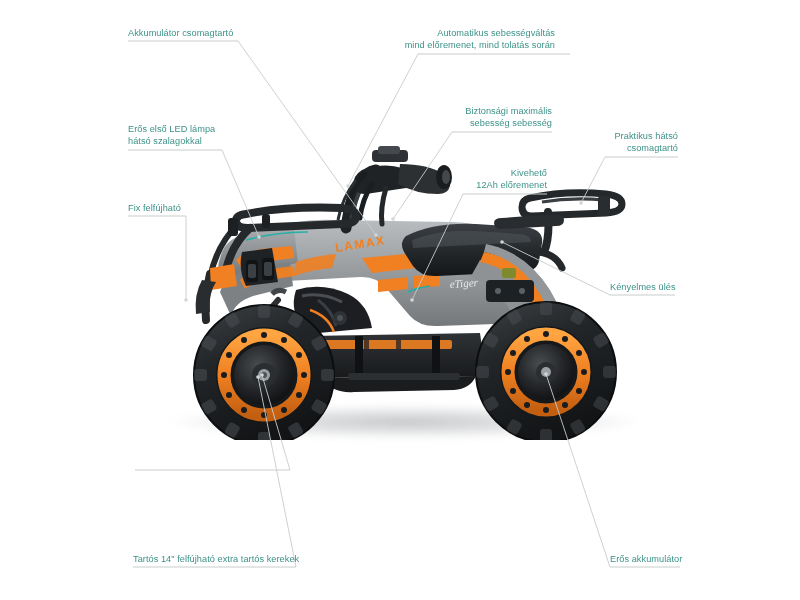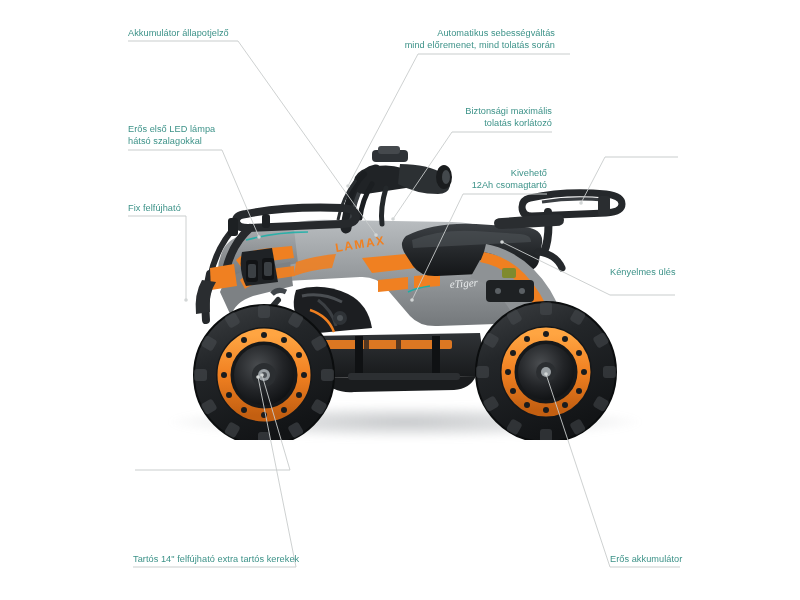--- a/index.html
+++ b/index.html
@@ -295,33 +295,35 @@
         <circle cx="581" cy="203" r="1.8"></circle>
         <circle cx="502" cy="242" r="1.8"></circle>
         <circle cx="259" cy="237" r="1.8"></circle>
         <circle cx="186" cy="300" r="1.8"></circle>
         <circle cx="262" cy="375" r="1.8"></circle>
         <circle cx="258" cy="377" r="1.8"></circle>
         <circle cx="546" cy="374" r="1.8"></circle>
       </g>
   </svg>
 
-  <div class="callout left" style="left:128px;top:27px;width:120px;">Akkumulátor állapotjelző</div>
+  <div class="callout left" style="left:128px;top:27px;width:120px;">Akkumulátor csomagtartó</div>
 
   <div class="callout right" style="left:375px;top:27px;width:180px;">Automatikus sebességváltás
 mind előremenet, mind tolatás során</div>
 
   <div class="callout right" style="left:432px;top:105px;width:120px;">Biztonsági maximális
-tolatás korlátozó</div>
+sebesség sebesség</div>
 
   <div class="callout right" style="left:443px;top:167px;width:104px;">Kivehető
-12Ah csomagtartó</div>
-
-
-  <div class="callout left" style="left:610px;top:266px;width:90px;">Kényelmes ülés</div>
+12Ah előremenet</div>
+
+  <div class="callout right" style="left:588px;top:130px;width:90px;">Praktikus hátsó
+csomagtartó</div>
+
+  <div class="callout left" style="left:610px;top:281px;width:90px;">Kényelmes ülés</div>
 
   <div class="callout left" style="left:128px;top:123px;width:110px;">Erős első LED lámpa
 hátsó szalagokkal</div>
 
   <div class="callout left" style="left:128px;top:202px;width:80px;">Fix felfújható</div>
 
 
   <div class="callout left" style="left:133px;top:553px;width:190px;">Tartós 14" felfújható extra tartós kerekek</div>
 
   <div class="callout left" style="left:610px;top:553px;width:100px;">Erős akkumulátor</div>

